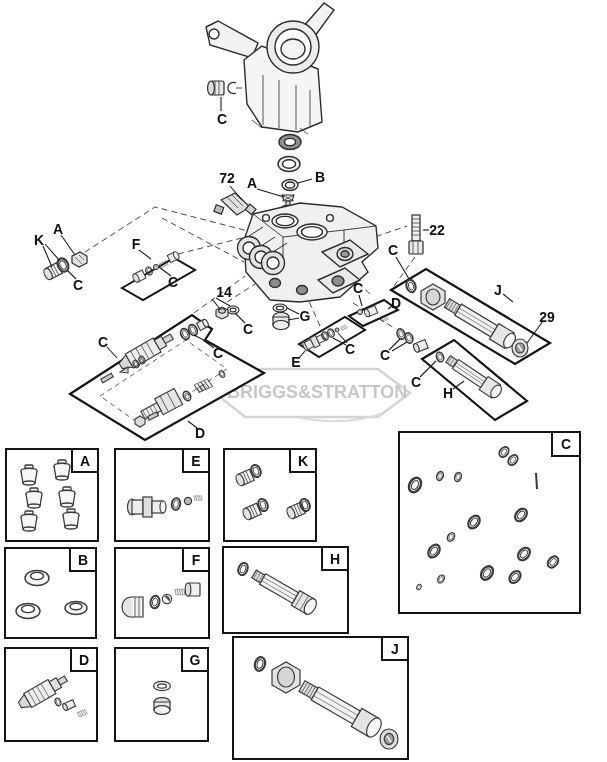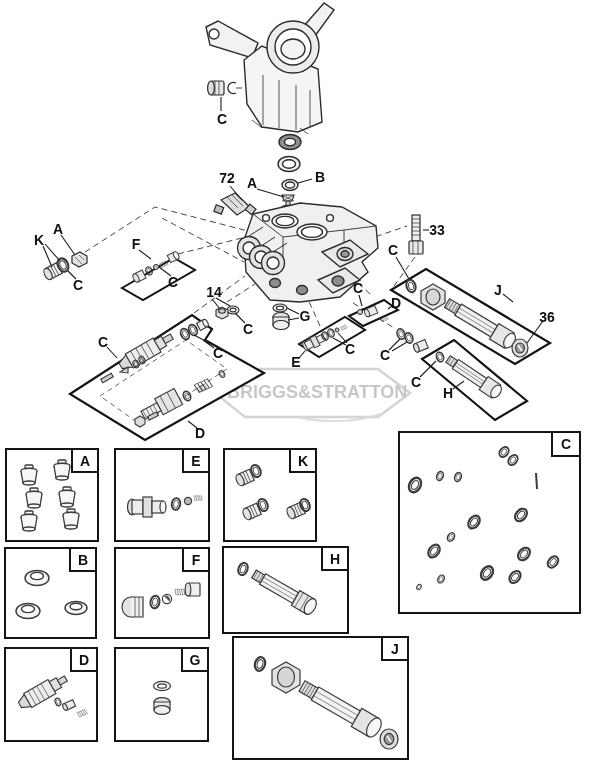--- a/index.html
+++ b/index.html
@@ -364,39 +364,39 @@
       <path d="M107,347 L117,358"></path>
       <path d="M214,348 L203,340 M215,346 L194,335"></path>
       <path d="M197,428 L188,421"></path>
     </g>
   </svg>
 
   <span class="callout" style="left:222px;top:119px">C</span>
   <span class="callout" style="left:227px;top:178px">72</span>
   <span class="callout" style="left:252px;top:183px">A</span>
   <span class="callout" style="left:320px;top:177px">B</span>
-  <span class="callout" style="left:437px;top:230px">33</span>
+  <span class="callout" style="left:437px;top:230px">22</span>
   <span class="callout" style="left:39px;top:240px">K</span>
   <span class="callout" style="left:58px;top:229px">A</span>
   <span class="callout" style="left:78px;top:285px">C</span>
   <span class="callout" style="left:136px;top:244px">F</span>
   <span class="callout" style="left:173px;top:282px">C</span>
-  <span class="callout" style="left:214px;top:292px">14</span>
+  <span class="callout" style="left:224px;top:292px">14</span>
   <span class="callout" style="left:248px;top:329px">C</span>
   <span class="callout" style="left:305px;top:316px">G</span>
   <span class="callout" style="left:358px;top:288px">C</span>
   <span class="callout" style="left:393px;top:250px">C</span>
   <span class="callout" style="left:396px;top:303px">D</span>
   <span class="callout" style="left:296px;top:362px">E</span>
   <span class="callout" style="left:350px;top:349px">C</span>
   <span class="callout" style="left:385px;top:355px">C</span>
   <span class="callout" style="left:416px;top:382px">C</span>
   <span class="callout" style="left:448px;top:393px">H</span>
   <span class="callout" style="left:498px;top:290px">J</span>
-  <span class="callout" style="left:547px;top:317px">36</span>
+  <span class="callout" style="left:547px;top:317px">29</span>
   <span class="callout" style="left:103px;top:342px">C</span>
   <span class="callout" style="left:218px;top:353px">C</span>
   <span class="callout" style="left:200px;top:433px">D</span>
 
   <div class="kit" style="left:5px;top:448px;width:90px;height:90px">
     <svg width="86" height="86">
       <use href="#nozzle" transform="translate(22,26)"></use>
         <use href="#nozzle" transform="translate(55,21)"></use>
       <use href="#nozzle" transform="translate(27,49)"></use>
         <use href="#nozzle" transform="translate(60,48)"></use>

